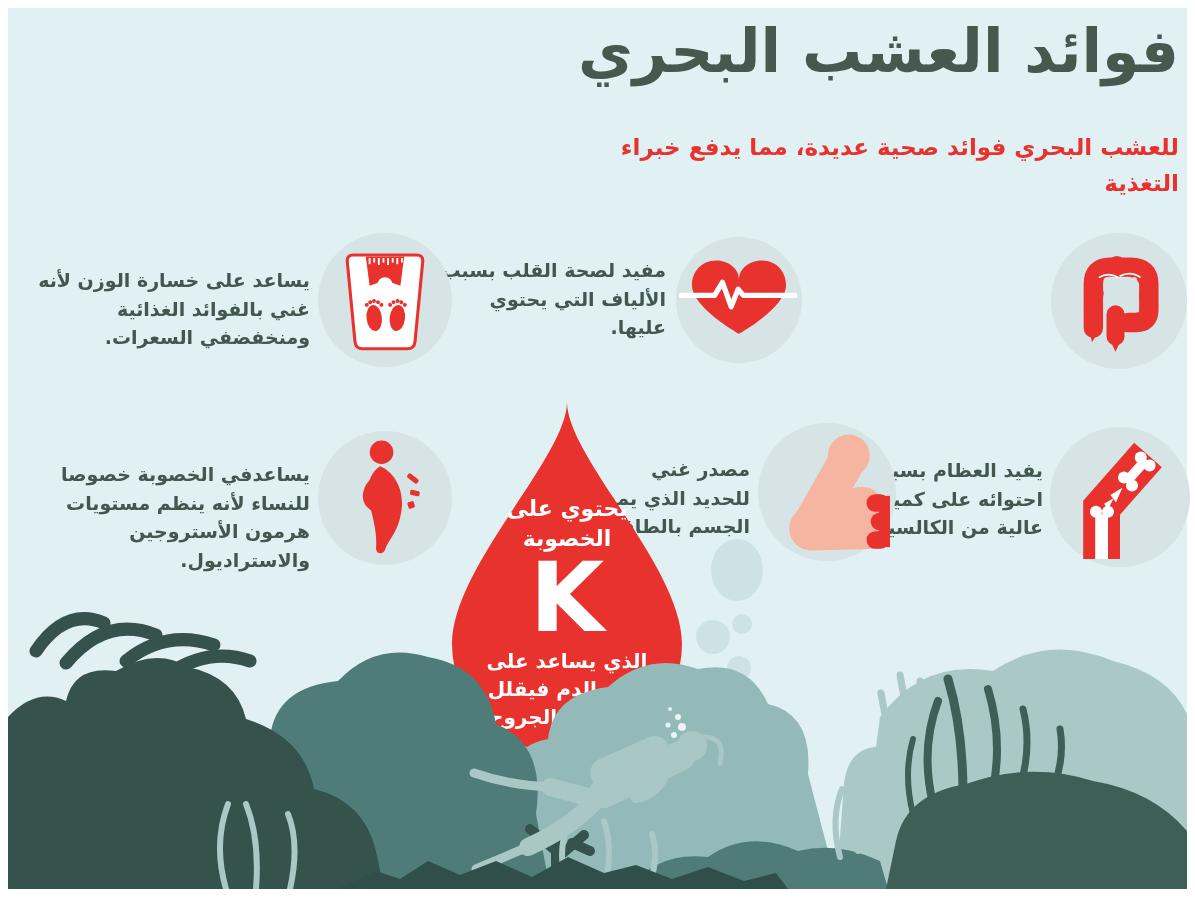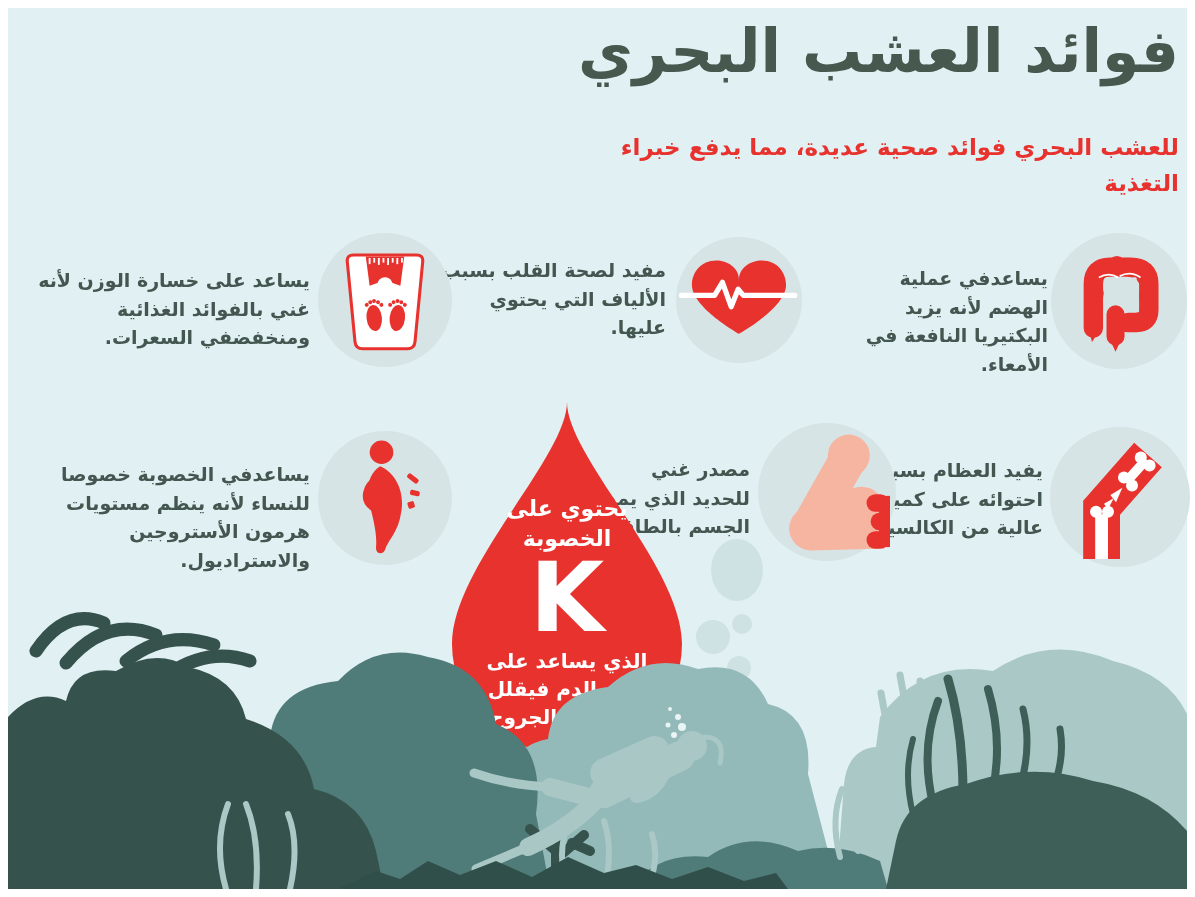--- a/index.html
+++ b/index.html
@@ -79,21 +79,20 @@
           <polygon points="58,130 82,130 70,156"></polygon>
           <polygon points="30,118 48,124 36,142"></polygon>
         </g>
         <g fill="none" stroke="#ffffff" stroke-width="2.5">
           <path d="M46 49 Q60 41 74 49"></path>
             <path d="M76 47 Q92 39 106 49"></path>
         </g>
       </svg>
     </span>
   </div>
-  <div class="benefit-text" style="right:147px;top:256px;width:205px;" dir="rtl">يساعدفي عملية الهضم لأنه يزيد البكتيريا النافعة في الأمعاء.</div>
 
   <div class="icon-circle" style="left:676px;top:237px;width:126px;height:126px;">
     <span>
       <svg width="122" height="96" viewBox="0 0 140 110">
         <path d="M70 34 C70 20 56 12 44 12 C26 12 16 26 16 40 C16 66 70 96 70 96 C70 96 124 66 124 40 C124 26 114 12 96 12 C84 12 70 20 70 34 Z" fill="#e8322e"></path>
         <path d="M4 52 L42 52 L51 37 L61 65 L69 45 L75 52 L134 52" fill="none" stroke="#ffffff" stroke-width="6" stroke-linecap="round" stroke-linejoin="round"></path>
       </svg>
     </span>
   </div>
   <div class="benefit-text" style="right:529px;top:248px;width:228px;" dir="rtl">مفيد لصحة القلب بسبب الألياف التي يحتوي عليها.</div>

